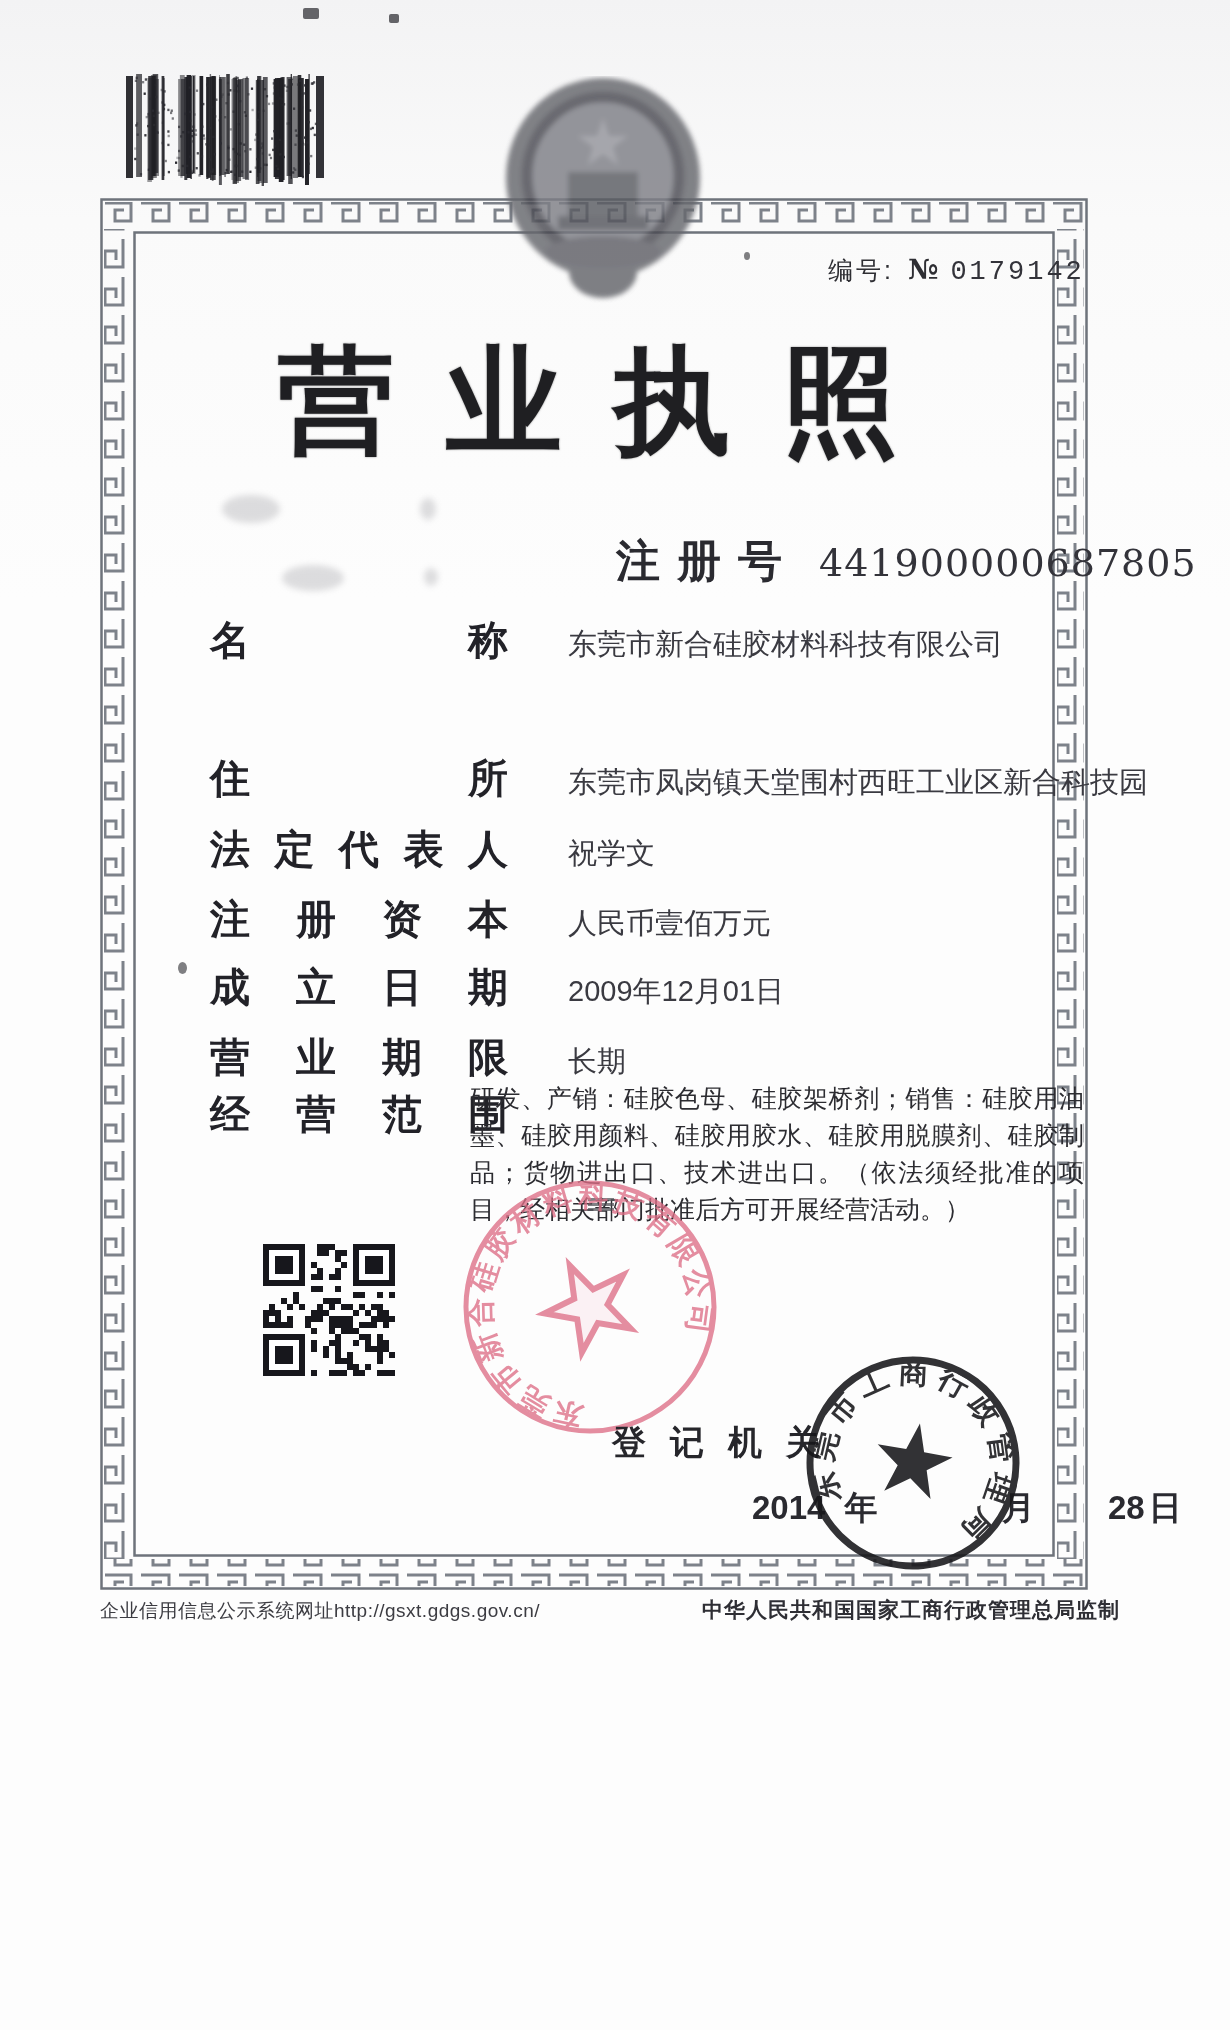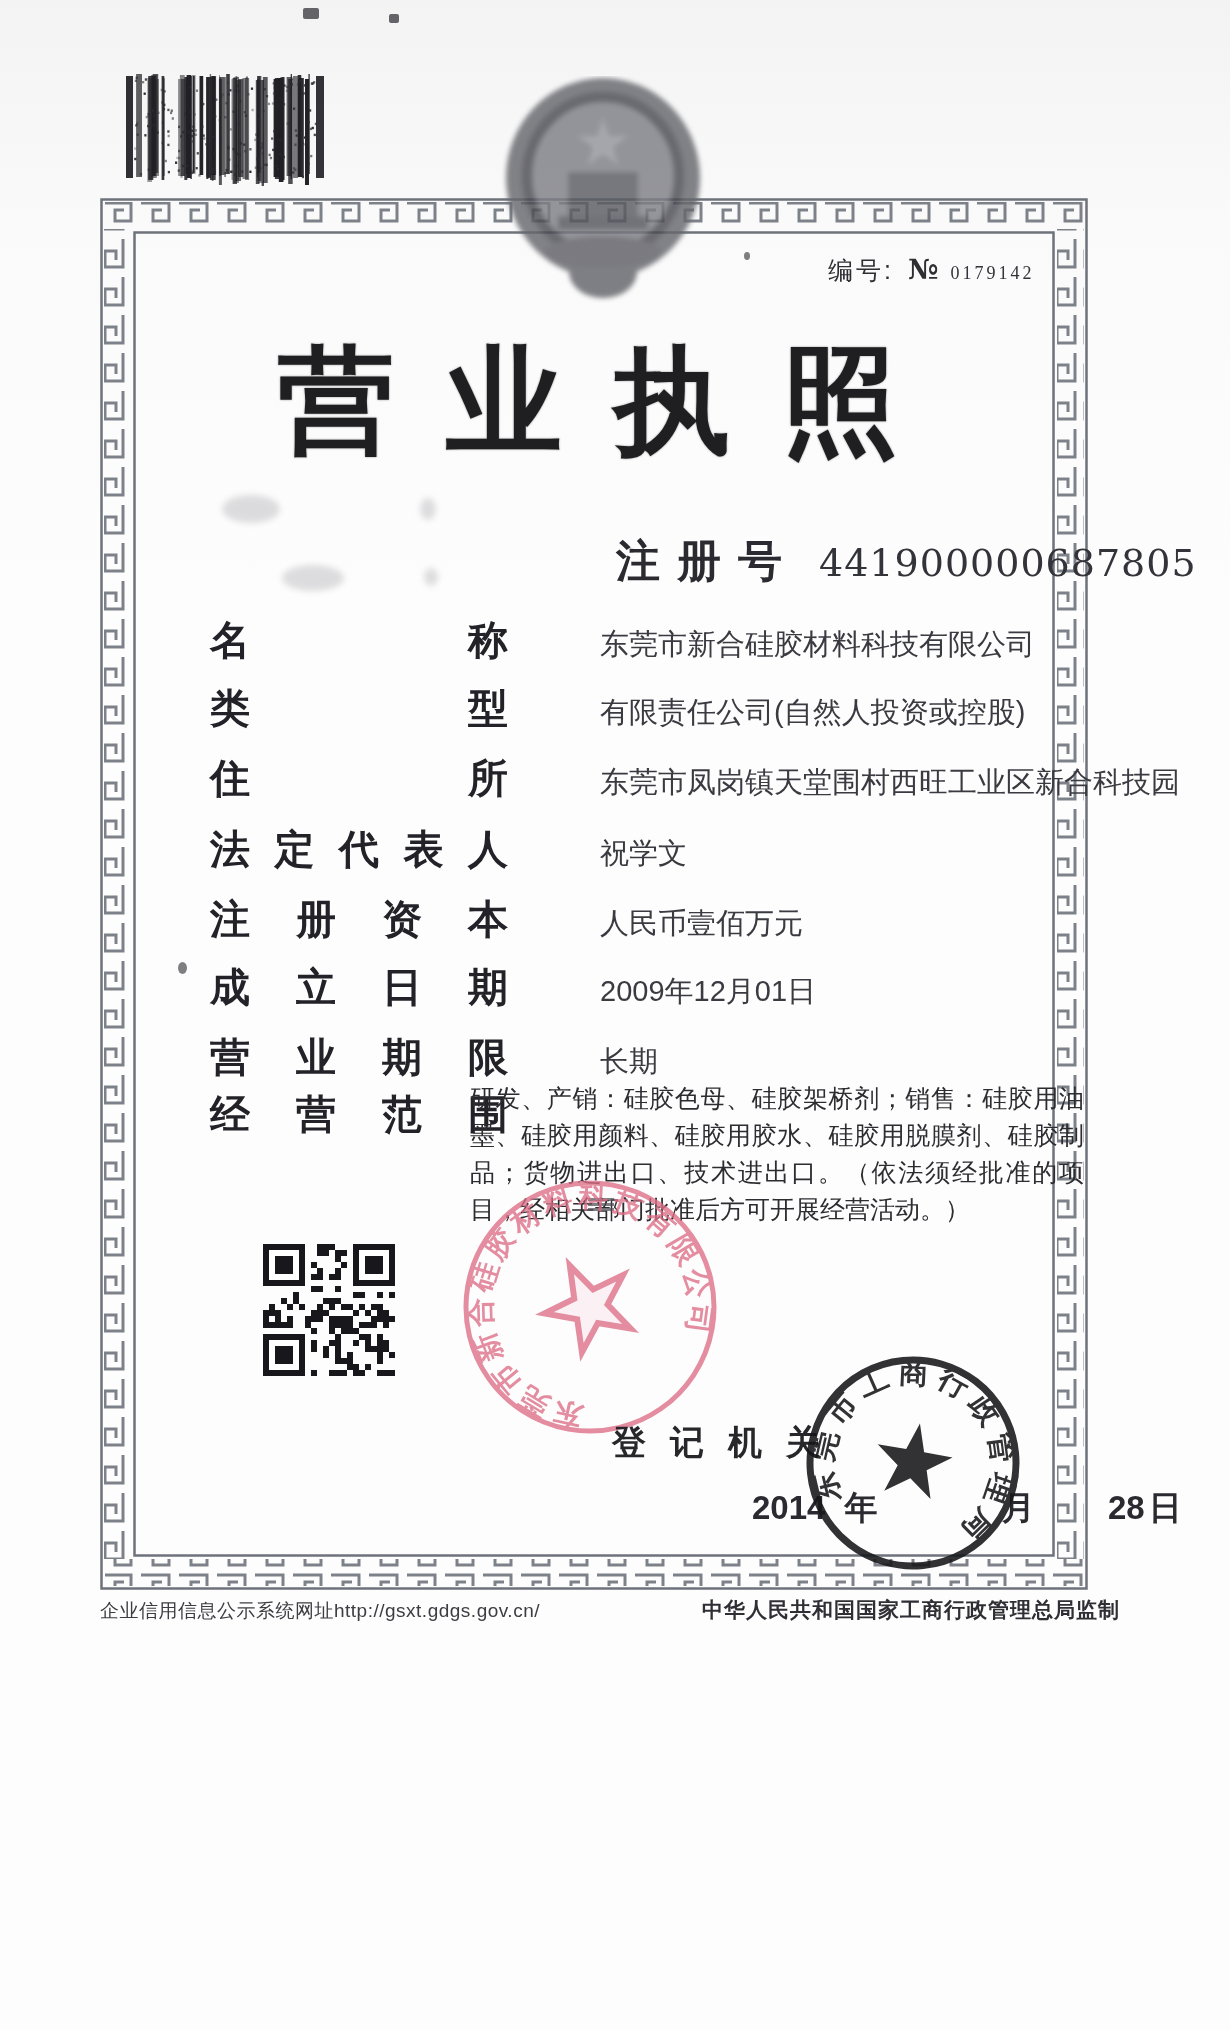--- a/index.html
+++ b/index.html
@@ -5,30 +5,30 @@
   html,body{margin:0;padding:0;background:#e9e9ea;}
   .page{position:relative;width:1230px;height:2030px;margin:0 auto;overflow:hidden;
         background:linear-gradient(180deg,#f3f3f4 0,#fafafa 220px,#fdfdfd 600px,#fdfdfd 100%);
         font-family:"Liberation Sans","DejaVu Sans",sans-serif;color:#222;}
   .abs{position:absolute;}
   svg{position:absolute;display:block;}
   
   .serial{left:828px;top:253px;display:flex;align-items:baseline;color:#2e2e33;}
   .serial .lbl{font-size:25px;letter-spacing:3px;}
   .serial .nosign{font-size:28px;font-weight:bold;font-family:"DejaVu Serif",serif;margin-left:14px;}
-  .serial .num{font-size:18px;font-family:Liberation Serif, serif;letter-spacing:3px;margin-left:12px;color:#33333a;}
+  .serial .num{font-size:27px;font-family:Liberation Mono, monospace;letter-spacing:3px;margin-left:12px;color:#33333a;}
   
   .title{left:278px;top:324px;font-size:116px;font-weight:bold;letter-spacing:52px;color:#1f1f22;
          text-shadow:0 0 2px rgba(40,40,40,.55);white-space:nowrap;}
   
   .regno{left:616px;top:532px;display:flex;align-items:baseline;}
   .regno .lbl{font-size:44px;font-weight:600;letter-spacing:17px;color:#2a2a30;}
   .regno .num{font-size:38px;font-family:"DejaVu Serif",serif;color:#33333a;margin-left:20px;letter-spacing:1px;}
   
-  .row{position:absolute;left:210px;display:flex;align-items:baseline;gap:32px;}
+  .row{position:absolute;left:210px;display:flex;align-items:baseline;}
   .row .flabel{width:298px;font-size:40px;font-weight:600;color:#222228;
                text-align:justify;text-align-last:justify;line-height:1;}
   .row .fvalue{margin-left:60px;font-size:29px;color:#3a3a41;font-weight:500;white-space:nowrap;}
   .scope{left:470px;top:1080px;width:614px;font-size:25px;line-height:37px;color:#2c2c31;font-weight:500;text-align:justify;}
   
   .registrar{left:612px;top:1420px;font-size:34px;font-weight:600;letter-spacing:24px;color:#26262b;}
   .regdate{top:1486px;font-size:33px;font-weight:600;color:#2a2a30;}
   
   .foot-left{left:100px;top:1598px;font-size:19px;color:#3c3c42;letter-spacing:.5px;}
   .foot-right{left:702px;top:1596px;font-size:21px;font-weight:600;color:#2e2e34;letter-spacing:1px;}
@@ -380,24 +380,20 @@
 
   <div class="abs regno">
     <span class="lbl">注册号</span>
     <span class="num">441900000687805</span>
   </div>
 
   <div class="row" style="top:620px">
     <div class="flabel">名称</div>
     <div class="fvalue">东莞市新合硅胶材料科技有限公司</div>
   </div>
-  <div class="row" style="top:688px">
-    <div class="flabel">类型</div>
-    <div class="fvalue">有限责任公司(自然人投资或控股)</div>
-  </div>
   <div class="row" style="top:829px">
     <div class="flabel">法定代表人</div>
     <div class="fvalue">祝学文</div>
   </div>
   <div class="row" style="top:758px">
     <div class="flabel">住所</div>
     <div class="fvalue">东莞市凤岗镇天堂围村西旺工业区新合科技园</div>
   </div>
   <div class="row" style="top:899px">
     <div class="flabel">注册资本</div>

